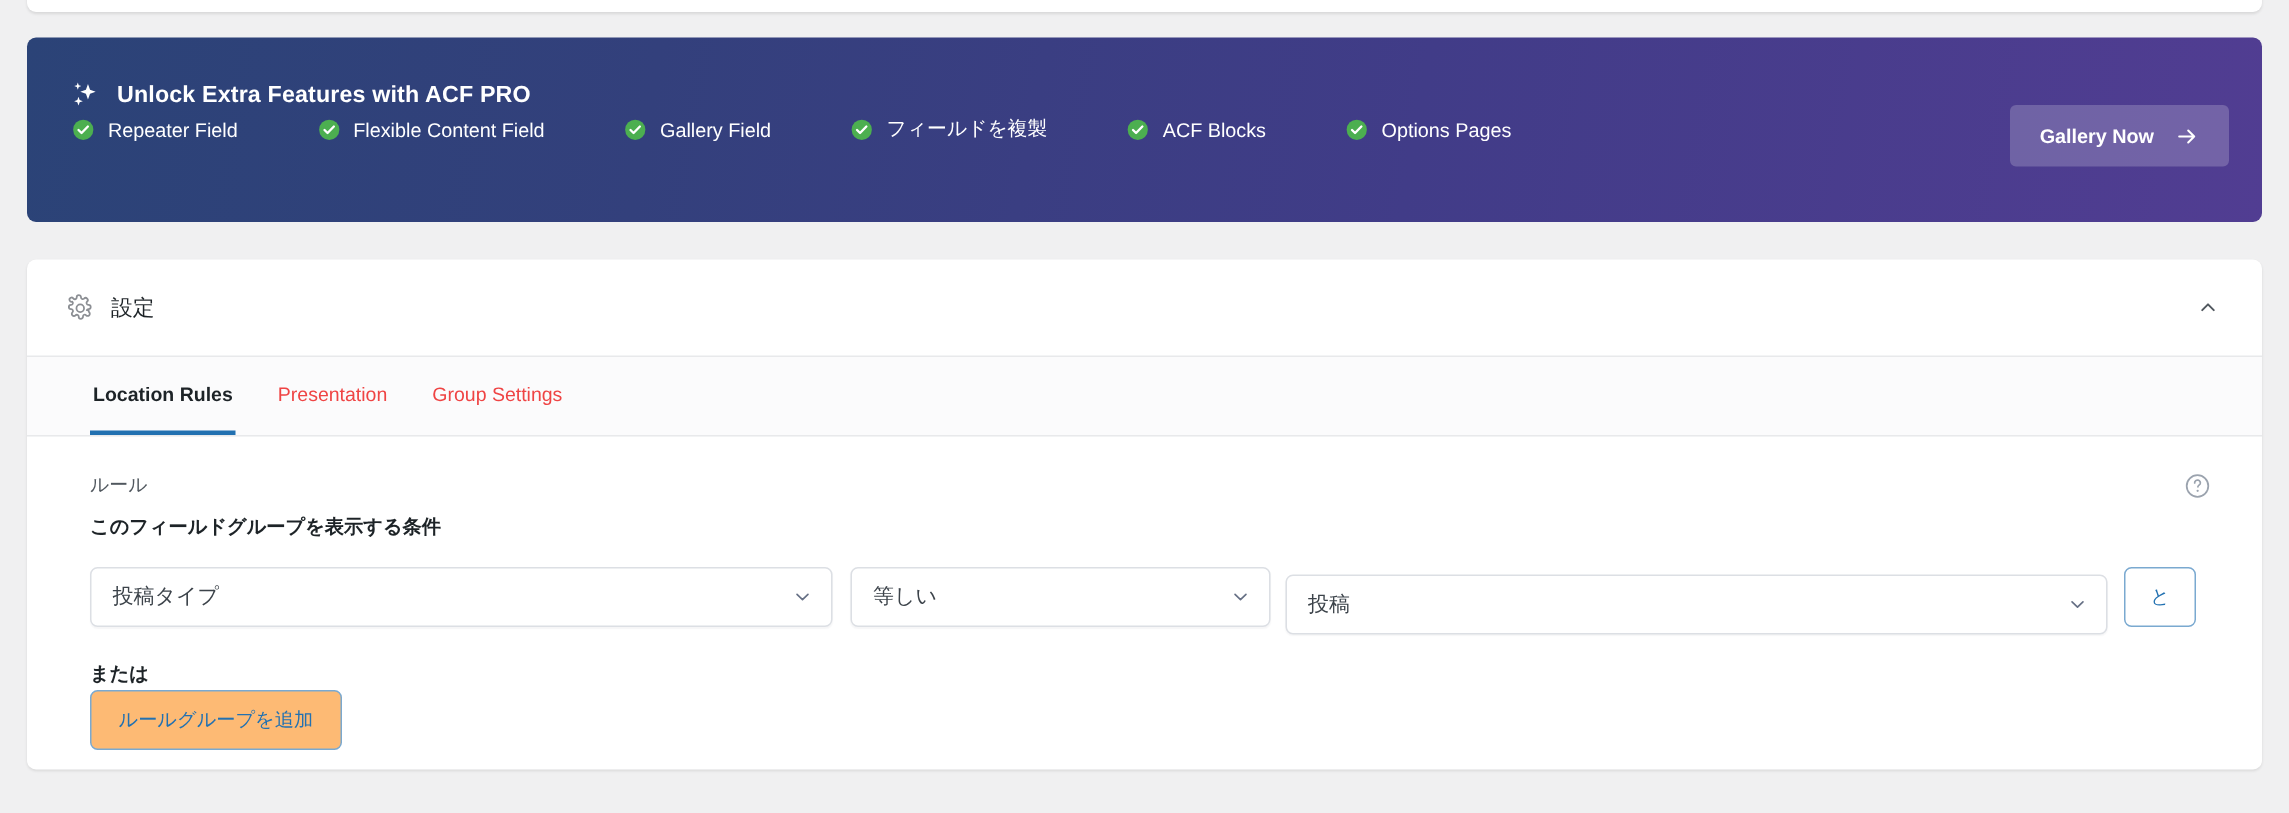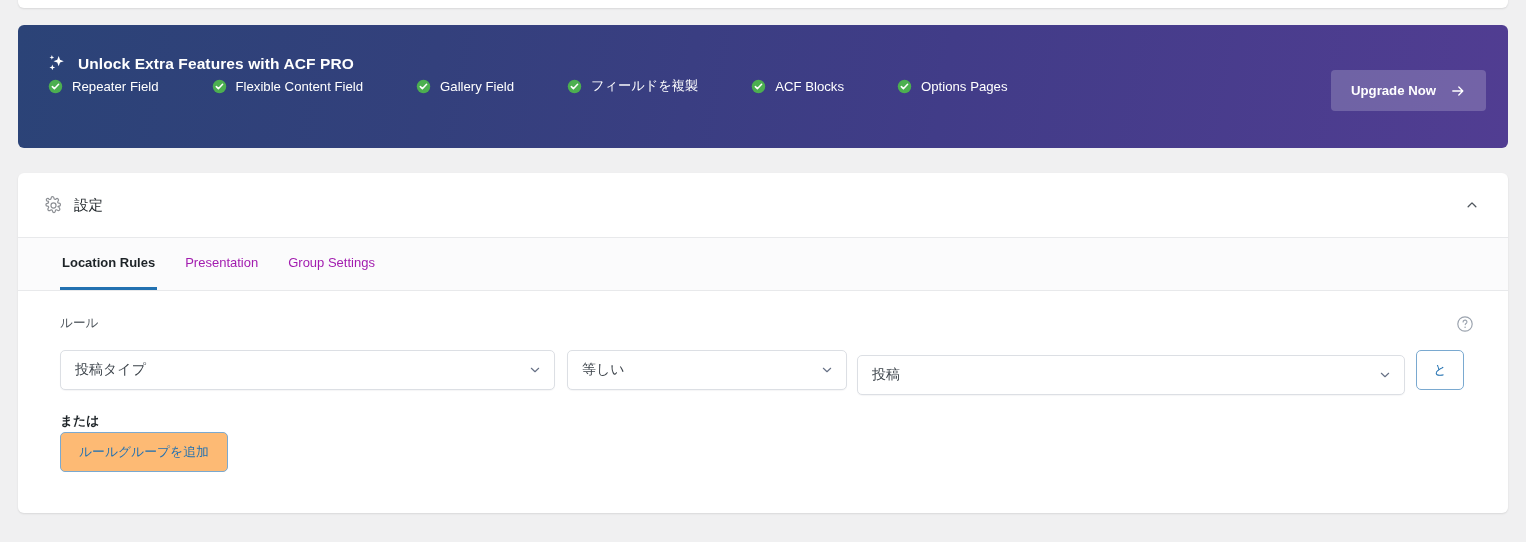--- a/index.html
+++ b/index.html
@@ -144,21 +144,21 @@
     display: flex;
     align-items: stretch;
     padding: 0 0 0 42px;
     border-bottom: 1px solid #e8e9eb;
     background: #fbfbfc;
   }
   .tab {
     display: flex;
     align-items: center;
     font-size: 13px;
-    color: #a21caf;
+    color: #ef4444;
     margin-right: 26px;
     padding: 0 2px;
     border-bottom: 3px solid transparent;
     cursor: pointer;
     background: none;
     border-top: 0; border-left: 0; border-right: 0;
     font-family: inherit;
   }
   .tab.active {
     color: #1d2327;
@@ -313,21 +313,21 @@
           <svg viewBox="0 0 20 20" width="15" height="15" xmlns="http://www.w3.org/2000/svg">
             <circle cx="10" cy="10" r="9" fill="#4caf50"></circle>
             <path d="M5.8 10.2l2.7 2.7 5.6-5.8" fill="none" stroke="#ffffff" stroke-width="2.1" stroke-linecap="round" stroke-linejoin="round"></path>
           </svg>
         </span>
         <span class="pro-feature-label">Options Pages</span>
       </div>
     </div>
 
     <button class="upgrade-btn">
-      <span>Upgrade Now</span>
+      <span>Gallery Now</span>
       <span class="arrow-icon">
         <svg viewBox="0 0 20 20" width="16" height="16" xmlns="http://www.w3.org/2000/svg">
           <path d="M3.5 10h12.5M11 5l5 5-5 5" fill="none" stroke="#ffffff" stroke-width="1.7" stroke-linecap="round" stroke-linejoin="round"></path>
         </svg>
       </span>
     </button>
   </div>
 
   <div class="settings-panel">
 
@@ -367,20 +367,21 @@
       <button class="help-icon-btn">
         <span class="help-icon">
           <svg viewBox="0 0 20 20" width="18" height="18" xmlns="http://www.w3.org/2000/svg">
             <circle cx="10" cy="10" r="8" fill="none" stroke="#9ba3ae" stroke-width="1.3"></circle>
             <path d="M7.9 7.7a2.1 2.1 0 114 .9c-.5.8-1.6 1-1.6 2" fill="none" stroke="#9ba3ae" stroke-width="1.3" stroke-linecap="round"></path>
             <circle cx="10.1" cy="13.6" r="0.85" fill="#9ba3ae"></circle>
           </svg>
         </span>
       </button>
 
+      <div class="rules-sub">このフィールドグループを表示する条件</div>
 
       <div class="rule-row">
         <div class="select-box sel-param">
           <span class="val">投稿タイプ</span>
           <span class="sel-chev">
             <svg viewBox="0 0 20 20" width="14" height="14" xmlns="http://www.w3.org/2000/svg">
               <path d="M4.8 7.5L10 12.5l5.2-5" fill="none" stroke="#667085" stroke-width="1.6" stroke-linecap="round" stroke-linejoin="round"></path>
             </svg>
           </span>
         </div>

